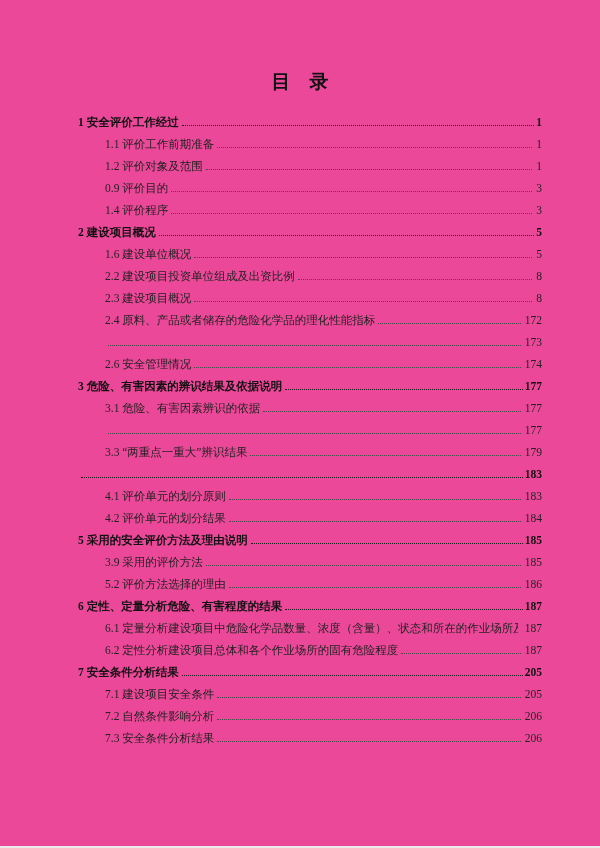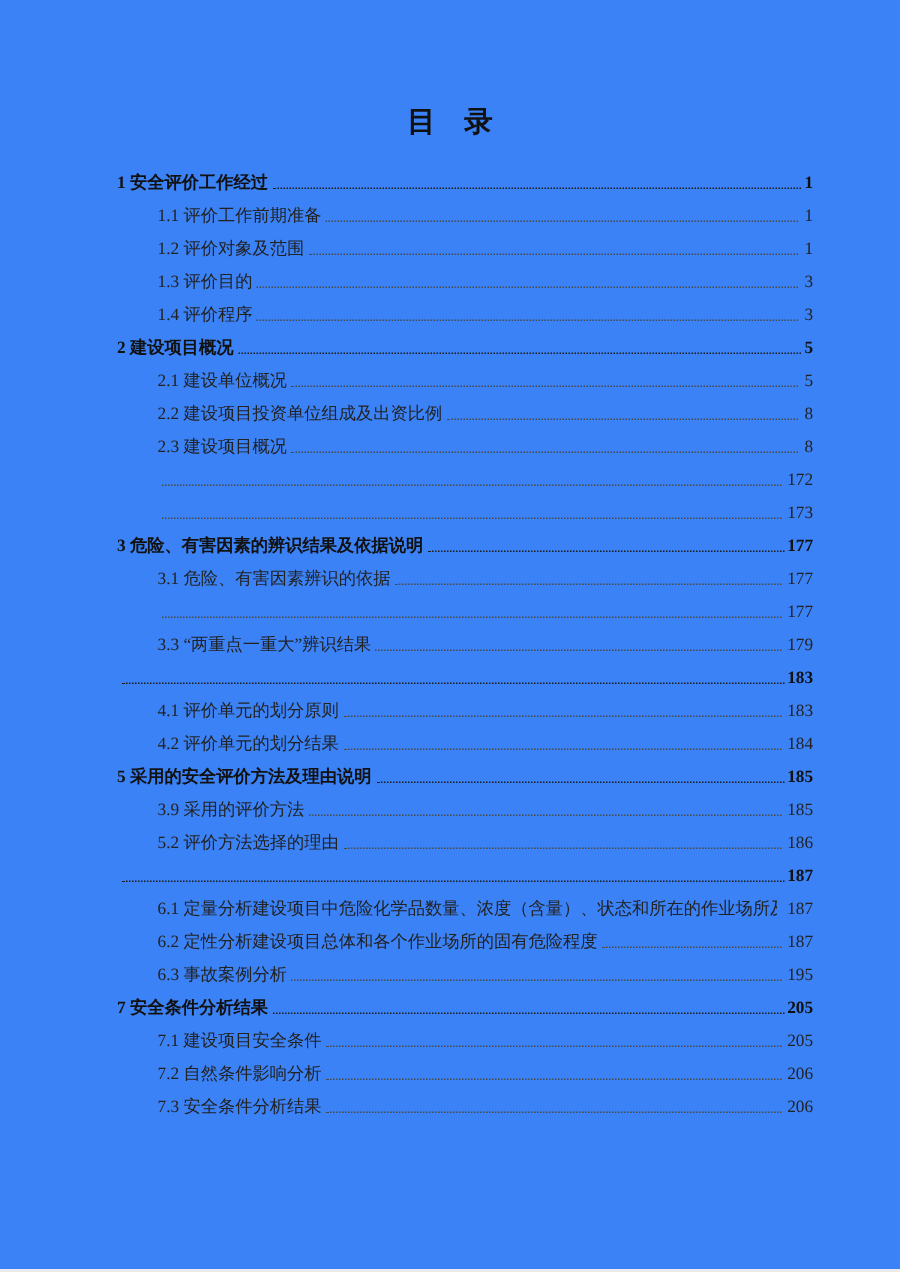--- a/index.html
+++ b/index.html
@@ -4,21 +4,21 @@
 <style>
   html, body {
     margin: 0;
     padding: 0;
     background: #ffffff;
   }
   .doc-page {
     position: relative;
     width: 600px;
     height: 848px;
-    background: #3b82f6;
+    background: #ec4899;
     overflow: hidden;
     font-family: "Liberation Serif", "DejaVu Serif", serif;
     color: #1c1c1c;
     box-sizing: border-box;
   }
   .doc-title {
     padding-top: 70px;
     text-align: center;
     font-size: 19px;
     line-height: 24px;
@@ -94,57 +94,63 @@
         <span class="toc-label">1.1 评价工作前期准备</span>
         <span class="toc-leader"></span>
         <span class="toc-page">1</span>
       </div>
       <div class="toc-row level2">
         <span class="toc-label">1.2 评价对象及范围</span>
         <span class="toc-leader"></span>
         <span class="toc-page">1</span>
       </div>
       <div class="toc-row level2">
-        <span class="toc-label">1.3 评价目的</span>
+        <span class="toc-label">0.9 评价目的</span>
         <span class="toc-leader"></span>
         <span class="toc-page">3</span>
       </div>
       <div class="toc-row level2">
         <span class="toc-label">1.4 评价程序</span>
         <span class="toc-leader"></span>
         <span class="toc-page">3</span>
       </div>
       <div class="toc-row level1">
         <span class="toc-label">2 建设项目概况</span>
         <span class="toc-leader"></span>
         <span class="toc-page">5</span>
       </div>
       <div class="toc-row level2">
-        <span class="toc-label">2.1 建设单位概况</span>
+        <span class="toc-label">1.6 建设单位概况</span>
         <span class="toc-leader"></span>
         <span class="toc-page">5</span>
       </div>
       <div class="toc-row level2">
         <span class="toc-label">2.2 建设项目投资单位组成及出资比例</span>
         <span class="toc-leader"></span>
         <span class="toc-page">8</span>
       </div>
       <div class="toc-row level2">
         <span class="toc-label">2.3 建设项目概况</span>
         <span class="toc-leader"></span>
         <span class="toc-page">8</span>
       </div>
       <div class="toc-row level2">
+        <span class="toc-label">2.4 原料、产品或者储存的危险化学品的理化性能指标</span>
         <span class="toc-leader"></span>
         <span class="toc-page">172</span>
       </div>
       <div class="toc-row level2">
         <span class="toc-leader"></span>
         <span class="toc-page">173</span>
       </div>
+      <div class="toc-row level2">
+        <span class="toc-label">2.6 安全管理情况</span>
+        <span class="toc-leader"></span>
+        <span class="toc-page">174</span>
+      </div>
       <div class="toc-row level1">
         <span class="toc-label">3 危险、有害因素的辨识结果及依据说明</span>
         <span class="toc-leader"></span>
         <span class="toc-page">177</span>
       </div>
       <div class="toc-row level2">
         <span class="toc-label">3.1 危险、有害因素辨识的依据</span>
         <span class="toc-leader"></span>
         <span class="toc-page">177</span>
       </div>
@@ -180,38 +186,34 @@
         <span class="toc-label">3.9 采用的评价方法</span>
         <span class="toc-leader"></span>
         <span class="toc-page">185</span>
       </div>
       <div class="toc-row level2">
         <span class="toc-label">5.2 评价方法选择的理由</span>
         <span class="toc-leader"></span>
         <span class="toc-page">186</span>
       </div>
       <div class="toc-row level1">
+        <span class="toc-label">6 定性、定量分析危险、有害程度的结果</span>
         <span class="toc-leader"></span>
         <span class="toc-page">187</span>
       </div>
       <div class="toc-row level2 no-leader">
         <span class="toc-label">6.1 定量分析建设项目中危险化学品数量、浓度（含量）、状态和所在的作业场所及其状况</span>
         <span class="toc-leader"></span>
         <span class="toc-page">187</span>
       </div>
       <div class="toc-row level2">
         <span class="toc-label">6.2 定性分析建设项目总体和各个作业场所的固有危险程度</span>
         <span class="toc-leader"></span>
         <span class="toc-page">187</span>
       </div>
-      <div class="toc-row level2">
-        <span class="toc-label">6.3 事故案例分析</span>
-        <span class="toc-leader"></span>
-        <span class="toc-page">195</span>
-      </div>
       <div class="toc-row level1">
         <span class="toc-label">7 安全条件分析结果</span>
         <span class="toc-leader"></span>
         <span class="toc-page">205</span>
       </div>
       <div class="toc-row level2">
         <span class="toc-label">7.1 建设项目安全条件</span>
         <span class="toc-leader"></span>
         <span class="toc-page">205</span>
       </div>

